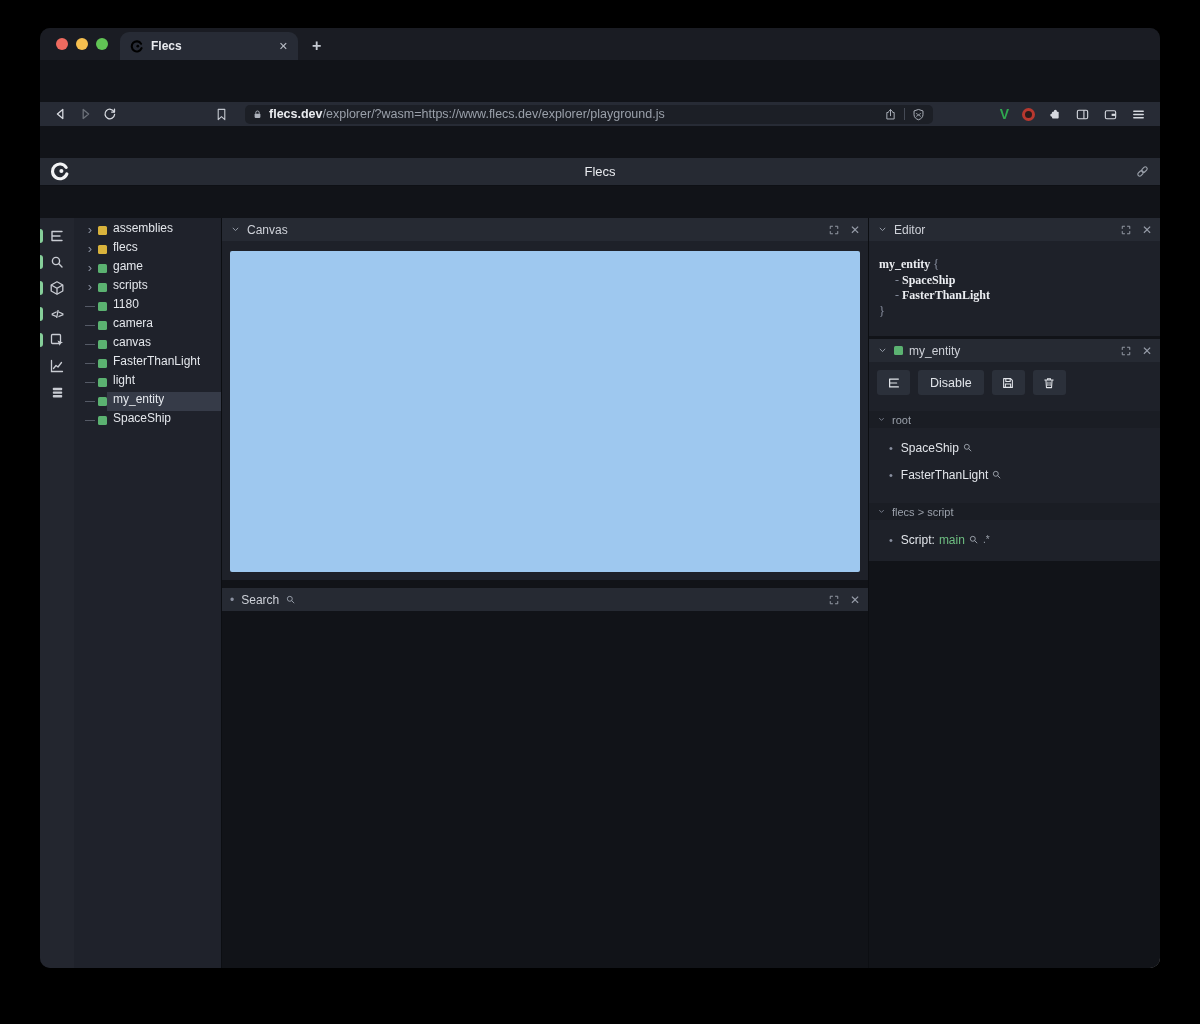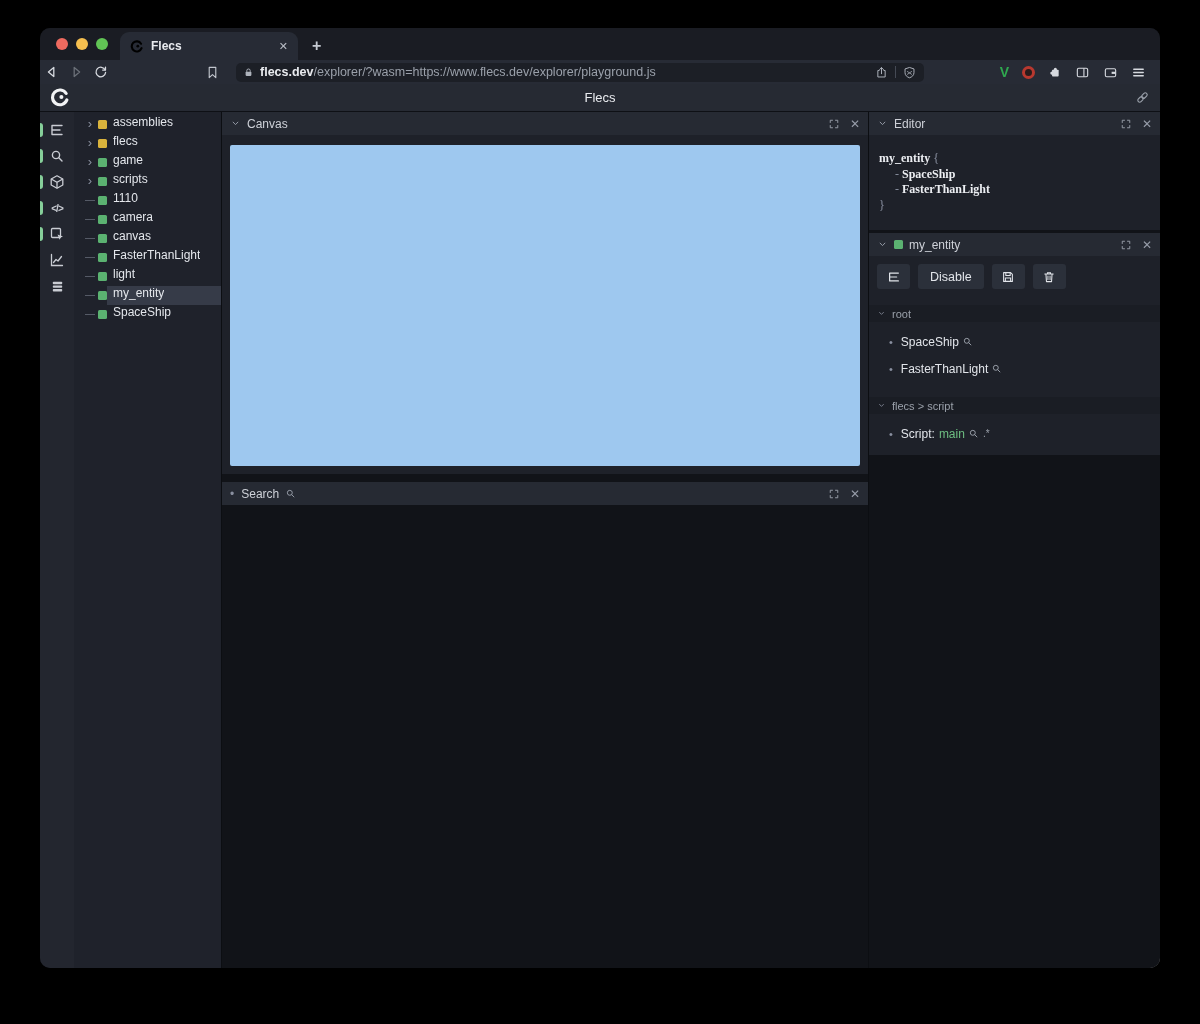--- a/index.html
+++ b/index.html
@@ -2,33 +2,33 @@
 <html><head>
 <meta charset="utf-8">
 <style>
   * { margin:0; padding:0; box-sizing:border-box; }
   html,body { background:#000; }
   body { font-family:"Liberation Sans", sans-serif; }
   #stage { position:relative; width:1200px; height:1024px; background:#000; overflow:hidden; }
 
   
   .window { position:absolute; left:40px; top:28px; width:1120px; height:940px;
-            background:#111318; border-radius:10px; overflow:hidden; display:flex; flex-direction:column; }
+            background:#111318; border-radius:10px; overflow:hidden; display:flex; flex-direction:column;gap:32px; }
 
   
   .tabbar { height:32px; background:#1a1c23; display:flex; align-items:flex-end; flex:0 0 auto; }
   .lights { display:flex; gap:8px; align-items:center; height:32px; padding:0 0 0 16px; margin-right:12px; }
   .light { width:12px; height:12px; border-radius:50%; }
   .tab { width:178px; height:28px; background:#272b35; border-radius:9px 9px 0 0; display:flex; align-items:center; padding:0 10px; }
   .tab-title { color:#e9ebef; font-size:12px; font-weight:700; margin-left:8px; }
   .tab-close { margin-left:auto; color:#b9bdc6; font-size:11px; cursor:default; }
   .newtab { color:#c6cad2; font-size:16px; font-weight:600; margin-left:14px; padding-bottom:5px; }
 
   
-  .toolbar { height:24px; background:#272b35; display:flex; align-items:center; flex:0 0 auto; }
+  .toolbar { height:24px; background:#272b35; display:flex; align-items:center; padding-left:9px; flex:0 0 auto;margin-top:10px; }
   .navic { color:#d6d9df; display:flex; align-items:center; justify-content:center; width:24px; height:20px; }
   .navic.dim { color:#6b7078; }
   .bookmark { margin-left:88px; color:#c2c6ce; }
   .urlfield { width:688px; height:19px; background:#1c1f26; border-radius:5px; margin-left:12px;
               display:flex; align-items:center; padding:0 8px 0 7px; overflow:hidden; }
   .lock { color:#aeb3bc; margin-right:6px; display:flex; }
   .url-domain { color:#e9ebef; font-size:12.5px; font-weight:700; white-space:nowrap; }
   .url-path { color:#9aa0aa; font-size:12.5px; white-space:nowrap; overflow:hidden; text-overflow:clip; }
   .field-right { margin-left:auto; display:flex; align-items:center; gap:7px; color:#aeb3bc; }
   .vsep { width:1px; height:12px; background:#454a55; }
@@ -390,21 +390,21 @@
             <span class="lblwrap">
               <span class="tlabel">scripts</span>
             </span>
           </div>
         <div class="trow">
             <span class="twig">
               <span class="dashline"></span>
             </span>
             <span class="sq green"></span>
             <span class="lblwrap">
-              <span class="tlabel">1110</span>
+              <span class="tlabel">1180</span>
             </span>
           </div>
         <div class="trow">
             <span class="twig">
               <span class="dashline"></span>
             </span>
             <span class="sq green"></span>
             <span class="lblwrap">
               <span class="tlabel">camera</span>
             </span>

